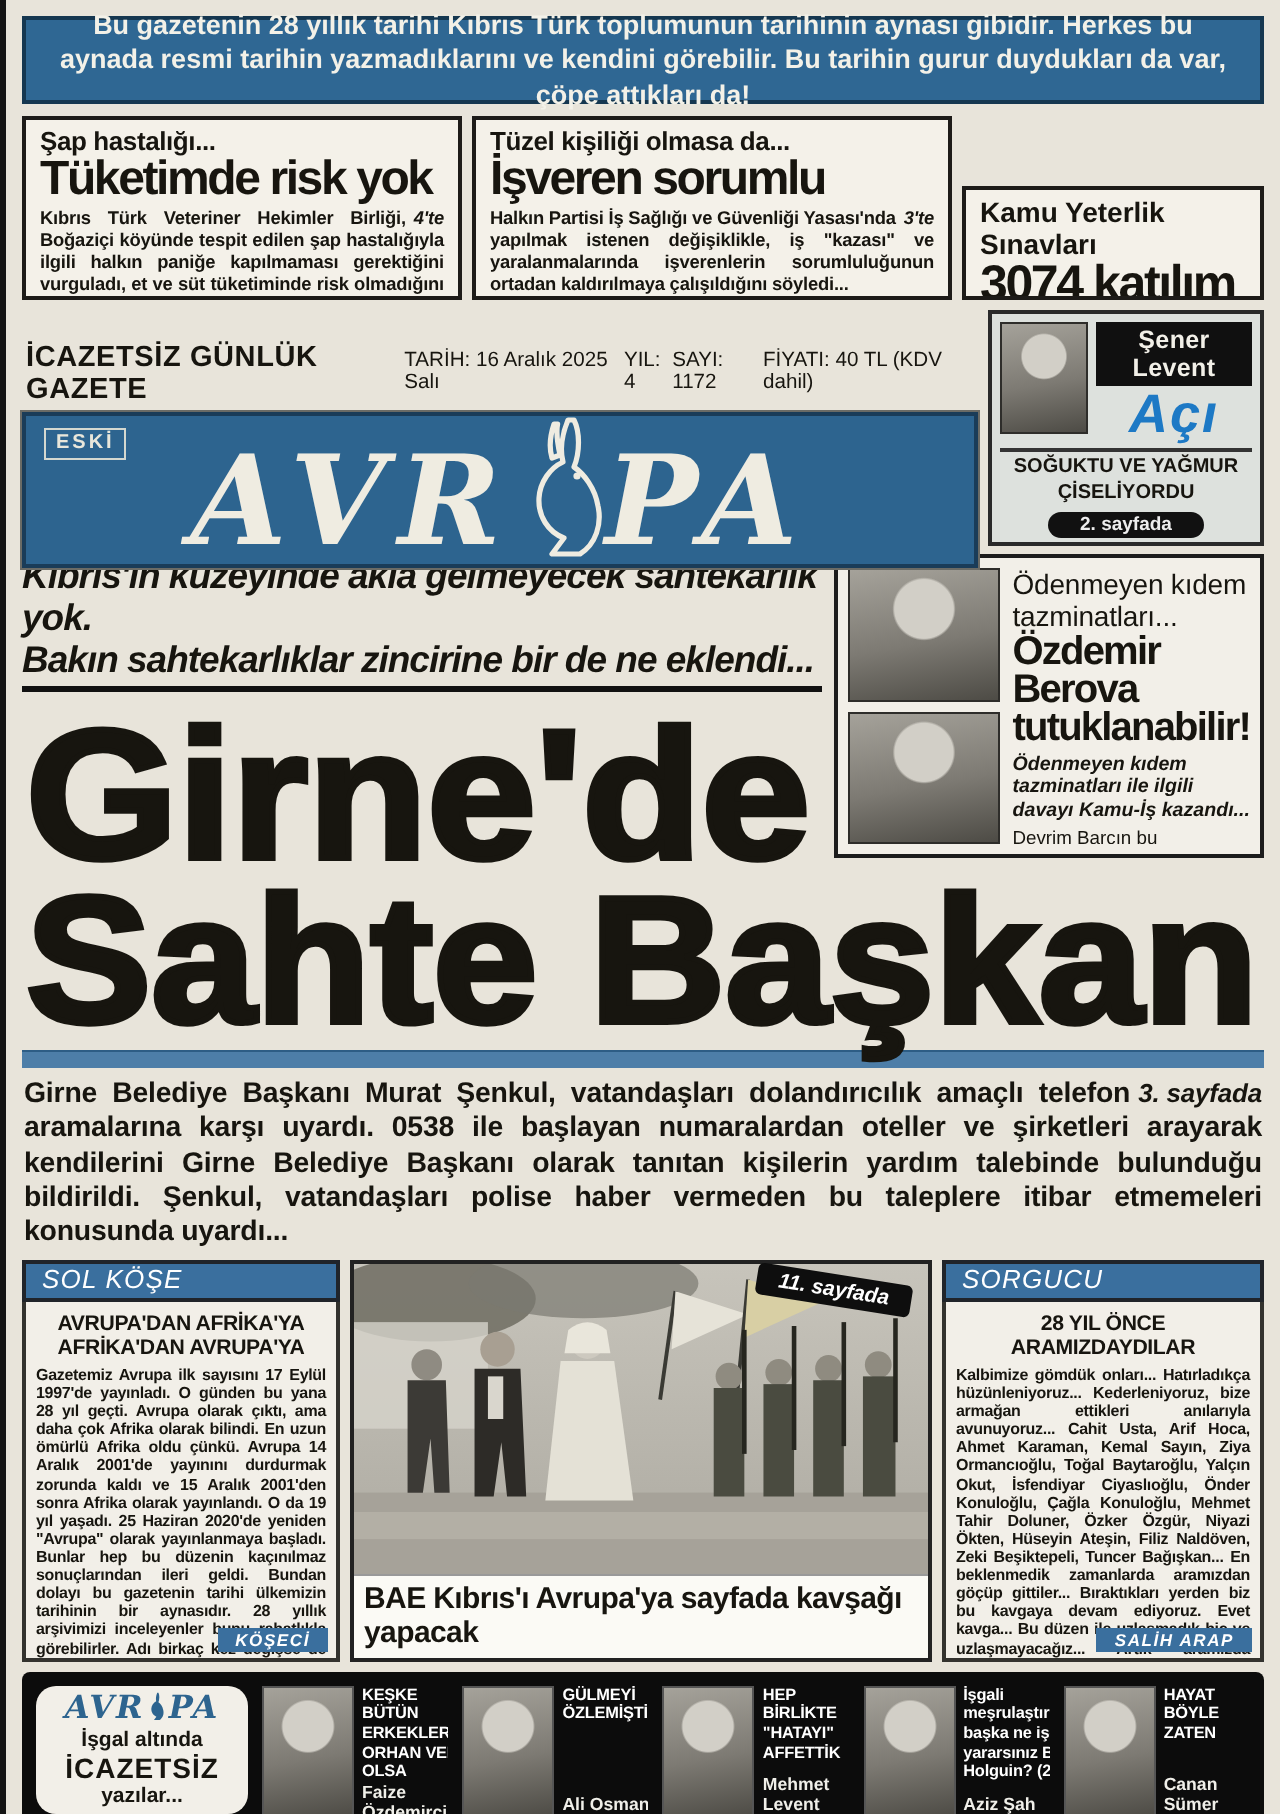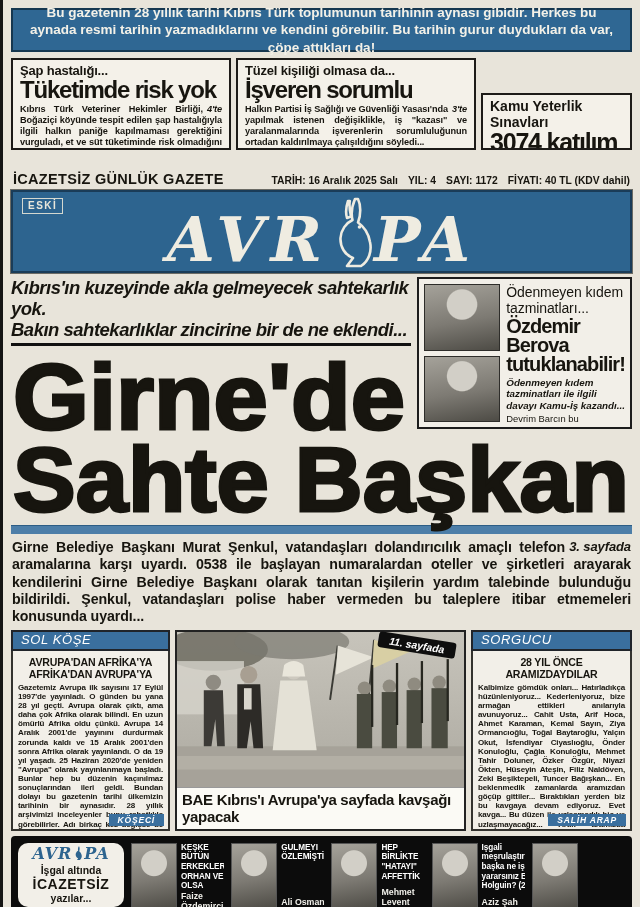--- a/index.html
+++ b/index.html
@@ -26,21 +26,21 @@
   .t-headline{font-weight:bold;font-size:24px;letter-spacing:-1.2px;line-height:1.0;white-space:nowrap;}
   .t3 .kicker-sm{font-size:14px;font-weight:bold;letter-spacing:0;}
   .t3 .t-headline{font-size:25px;}
   .t-body{font-weight:bold;font-size:9.2px;line-height:1.18;text-align:justify;margin-top:2px;letter-spacing:-0.1px;}
   .page-ref{font-style:italic;font-weight:bold;float:right;padding-left:4px;}
   
   .masthead-row{display:flex;gap:5px;margin-bottom:4px;height:118px;}
   .masthead-left{flex:1;display:flex;flex-direction:column;}
   .masthead-topline{display:flex;justify-content:space-between;align-items:baseline;padding:0 2px;}
   .tagline{font-weight:bold;font-size:14.5px;letter-spacing:0.3px;margin-top:16px;}
-  .dateline{font-weight:bold;font-size:10.3px;display:flex;gap:10px;}
+  .dateline{font-weight:normal;font-size:10.3px;display:flex;}
   .logo-box{
     margin-top:3px;flex:1;background:#2d648f;border:2px solid #1a3c58;outline:1px solid #6b6b65;
     position:relative;display:flex;align-items:flex-end;justify-content:center;
   }
   .eski-label{
     position:absolute;top:6px;left:9px;color:#e9e7db;border:1px solid #d4d8d0;
     font-size:10px;font-weight:bold;letter-spacing:1.5px;padding:0 5px;line-height:14px;
   }
   .logo-text{
     font-family:"DejaVu Serif",serif;font-weight:bold;font-style:italic;
@@ -163,20 +163,32 @@
       <div class="logo-box">
         <span class="eski-label">ESKİ</span>
         <span class="logo-text">AVR</span>
         <svg class="rabbit" width="48" height="74" viewBox="0 0 48 74">
           <path d="M27 2 C24 9 23 17 24.5 23 C18 26 13 33 12.5 41 C12 50 17 58 25 61 L19 69 L33 69 C41 64 44 54 42 45 C40.5 36 35 29 30 25.5 C33 18 33 8 30 2 Z
                    M20 4 C18 10 17.5 16 19 21 L23 19.5 C21.8 14 21 8 21.8 4 Z" fill="none" stroke="#efece1" stroke-width="2.6" stroke-linejoin="round"></path>
           <circle cx="31.5" cy="30" r="1.8" fill="#efece1"></circle>
         </svg>
         <span class="logo-text">PA</span>
       </div>
+    </div>
+    <div class="levent-box">
+      <div class="levent-top">
+        <div class="portrait levent-photo"></div>
+        <div class="levent-right">
+          <div class="levent-name">Şener Levent</div>
+          <div class="aci">Açı</div>
+        </div>
+      </div>
+      <div class="levent-div"></div>
+      <div class="levent-title">SOĞUKTU VE YAĞMUR ÇİSELİYORDU</div>
+      <div class="levent-pill">2. sayfada</div>
     </div>
   </div>
 
   <div class="lead">
     <div class="lead-top">
       <div class="lead-left">
         <div class="kicker-lines">
           <div>Kıbrıs'ın kuzeyinde akla gelmeyecek sahtekarlık yok.</div>
           <div>Bakın sahtekarlıklar zincirine bir de ne eklendi...</div>
         </div>
@@ -327,16 +339,20 @@
     </div>
     <div class="columnist">
       <div class="portrait columnist-photo"></div>
       <div class="columnist-text">
         <div class="columnist-title" style="text-transform:none">İşgali meşrulaştırmaktan başka ne işe yararsınız Bayan Holguin? (2)</div>
         <div class="columnist-name">Aziz Şah</div>
       </div>
     </div>
     <div class="columnist">
       <div class="portrait columnist-photo"></div>
+      <div class="columnist-text">
+        <div class="columnist-title">HAYAT BÖYLE ZATEN</div>
+        <div class="columnist-name">Canan Sümer</div>
+      </div>
     </div>
   </div>
 
 </div>
 
 </body></html>

